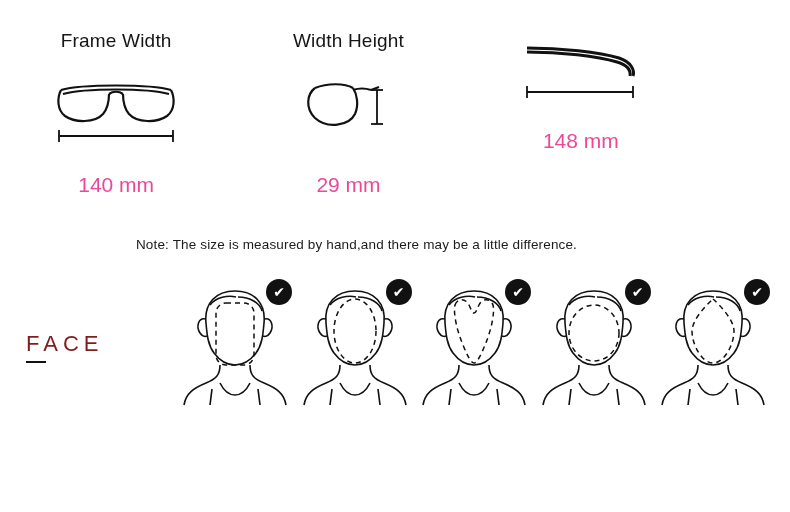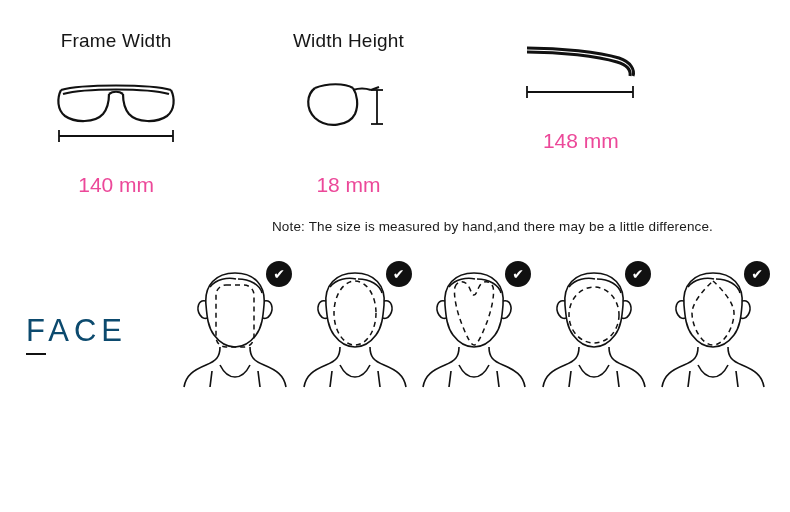--- a/index.html
+++ b/index.html
@@ -45,22 +45,22 @@
   .spec-value {
     font-size: 21px;
     color: #ec4899;
     margin-top: 21px;
     white-space: nowrap;
   }
 
   
   .note-block {
     width: 713px;
-    text-align: right;
-    margin-top: 18px;
+    text-align: center;
+    margin-top: 36px;
   }
   .note-line {
     font-size: 13.5px;
     color: #1c1c1c;
     line-height: 24px;
     letter-spacing: .15px;
   }
 
   
   .face-section {
@@ -70,23 +70,23 @@
     margin-top: 22px;
     padding-left: 26px;
     box-sizing: border-box;
   }
   .face-label-wrap {
     width: 150px;
     padding-top: 52px;
     flex: 0 0 150px;
   }
   .face-label {
-    font-size: 31px;
+    font-size: 22px;
     letter-spacing: 5px;
-    color: #0c4a6e;
+    color: #7f1d1d;
     position: relative;
     display: inline-block;
     padding-bottom: 6px;
   }
   .face-label::after {
     content: "";
     position: absolute;
     left: 0;
     bottom: 0;
     width: 20px;
@@ -155,21 +155,21 @@
           <path d="M60 16 C66 14 72 14 78 16"></path>
           <path d="M78 16 L86 13"></path>
         </g>
         <g stroke="#111" stroke-width="1.8">
           <line x1="84" y1="16" x2="84" y2="50"></line>
           <line x1="78" y1="16" x2="90" y2="16"></line>
           <line x1="78" y1="50" x2="90" y2="50"></line>
         </g>
       </svg>
     </div>
-    <div class="spec-value">18 mm</div>
+    <div class="spec-value">29 mm</div>
   </div>
 
 
 
   <div class="spec-col">
     <div class="spec-art">
       <svg width="120" height="78" viewBox="0 0 120 78">
         <g fill="none" stroke="#111" stroke-width="3">
           <path d="M6 18 C40 18 78 22 98 28 C110 32 114 40 112 46"></path>
           <path d="M6 22 C40 22 76 26 96 32 C106 35 110 40 109 46"></path>

